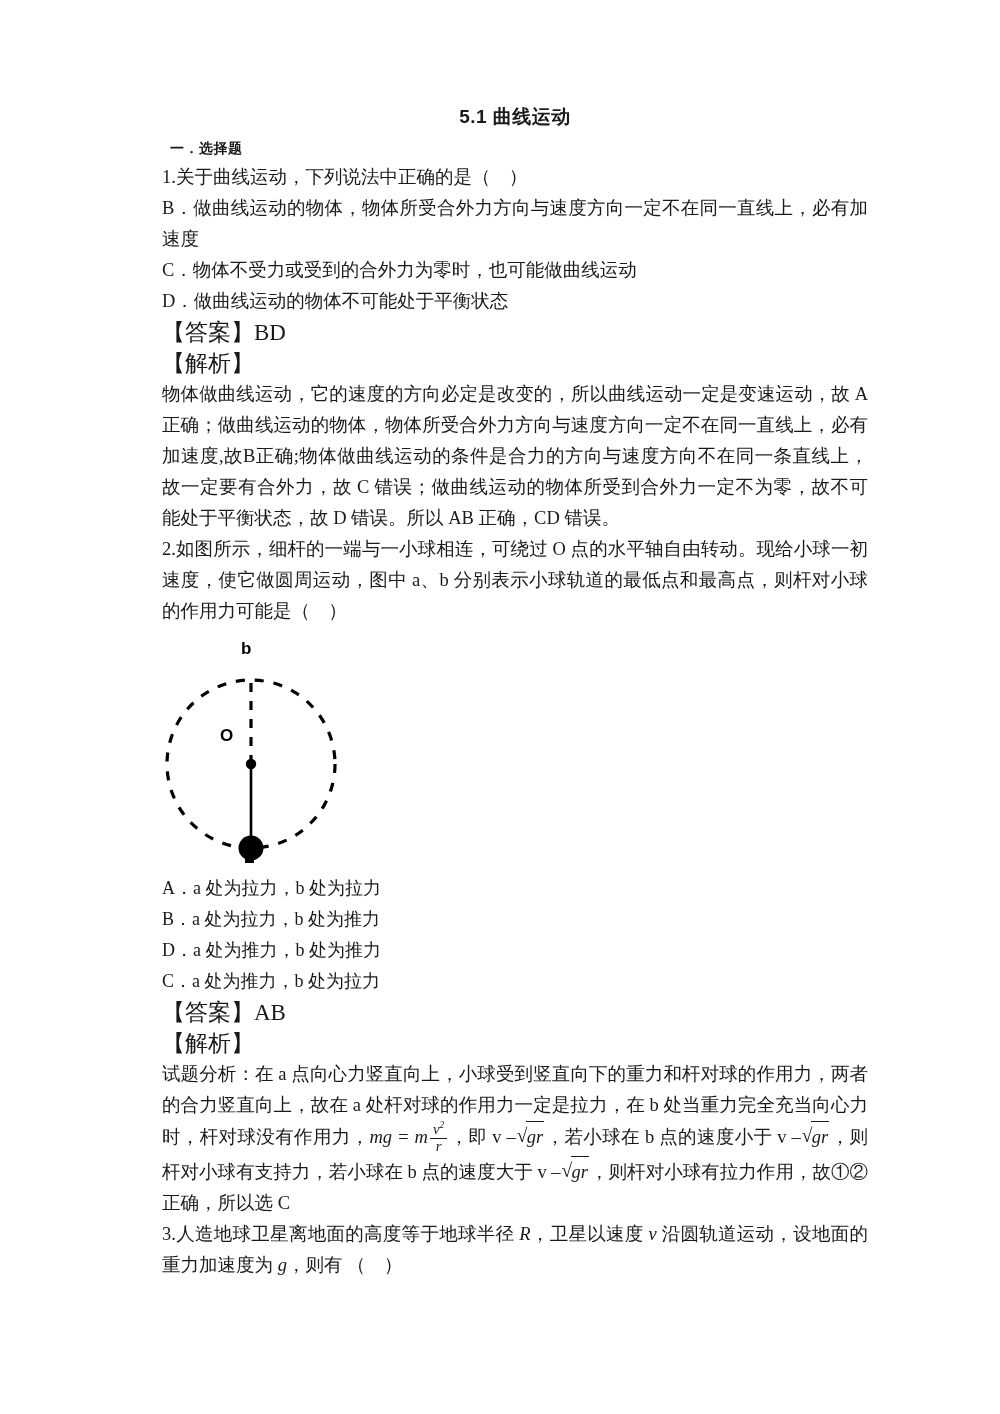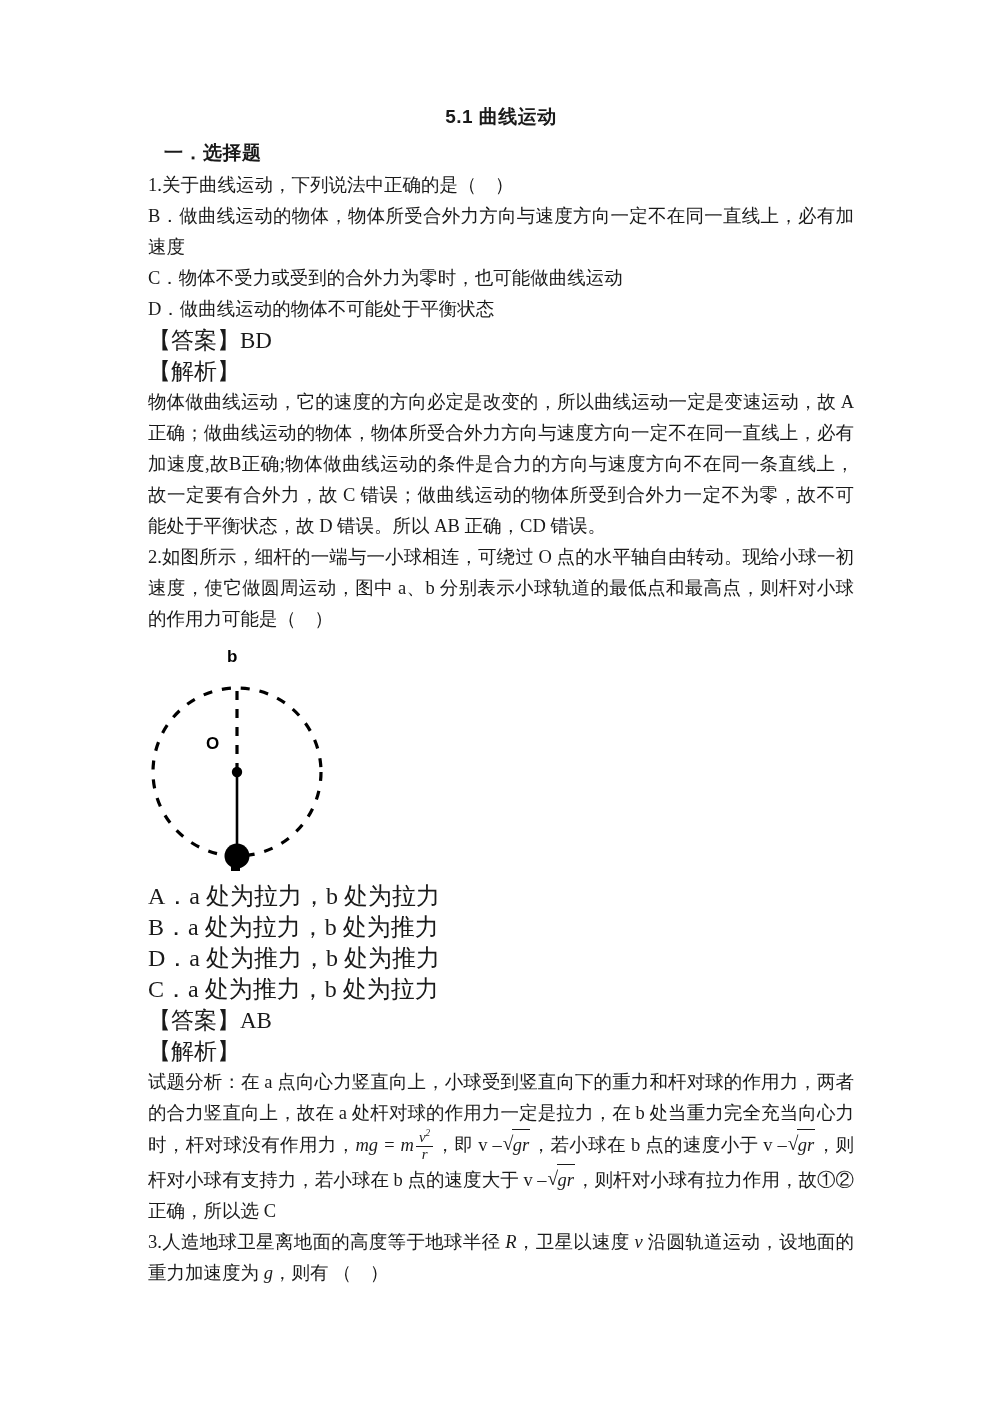--- a/index.html
+++ b/index.html
@@ -18,49 +18,49 @@
   }
   .page {
     position: absolute;
     left: 0; top: 0;
     width: 1000px;
     height: 1414px;
     background: #ffffff;
   }
   .content {
     position: absolute;
-    left: 148px;
+    left: 162px;
     top: 104px;
     width: 706px;
   }
   .doc-title {
     text-align: center;
     font-size: 19px;
     font-weight: bold;
     letter-spacing: 0.5px;
     margin: 0 0 10px 0;
     font-family: "Liberation Sans", "DejaVu Sans", sans-serif;
   }
   .section-heading {
-    font-size: 19px;
+    font-size: 14px;
     font-weight: bold;
-    margin: 0 0 4px 16px;
+    margin: 0 0 4px 8px;
     letter-spacing: 0.5px;
     font-family: "Liberation Sans", "DejaVu Sans", sans-serif;
   }
   .para {
     font-size: 18.5px;
     line-height: 31px;
     margin: 0;
     text-align: justify;
     text-justify: inter-ideograph;
     word-break: break-all;
   }
   .opt {
-    font-size: 24px;
+    font-size: 18px;
     line-height: 31px;
     margin: 0;
     white-space: nowrap;
   }
   .tag {
     font-size: 23px;
     line-height: 31px;
     margin: 0;
   }
   .mono-latin {

